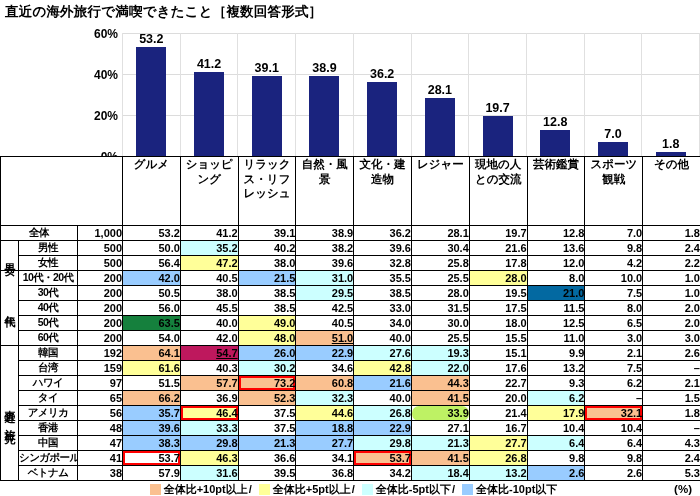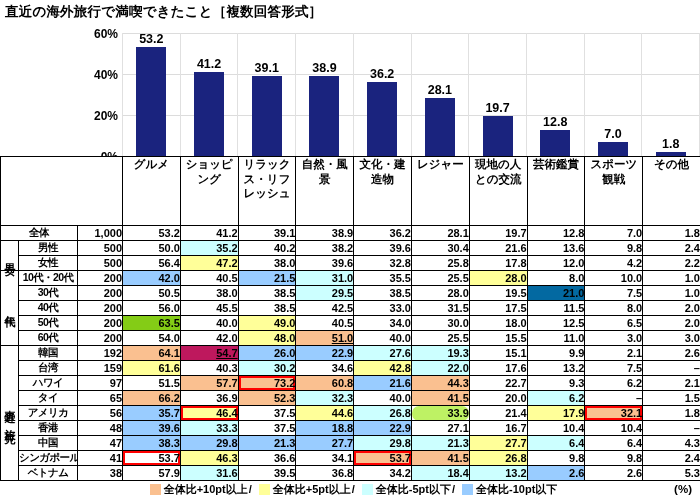--- a/index.html
+++ b/index.html
@@ -217,21 +217,21 @@
           <td class="num">33.0</td>
           <td class="num">31.5</td>
           <td class="num">17.5</td>
           <td class="num">11.5</td>
           <td class="num">8.0</td>
           <td class="num">2.0</td>
         </tr>
         <tr class="datarow">
           <th class="rowlabel">50代</th>
           <td class="num">200</td>
-          <td class="num" style="background: #84cc16;">63.5</td>
+          <td class="num" style="background: #15803d;">63.5</td>
           <td class="num">40.0</td>
           <td class="num" style="background: rgb(255, 255, 153);">49.0</td>
           <td class="num">40.5</td>
           <td class="num">34.0</td>
           <td class="num">30.0</td>
           <td class="num">18.0</td>
           <td class="num">12.5</td>
           <td class="num">6.5</td>
           <td class="num">2.0</td>
         </tr>

